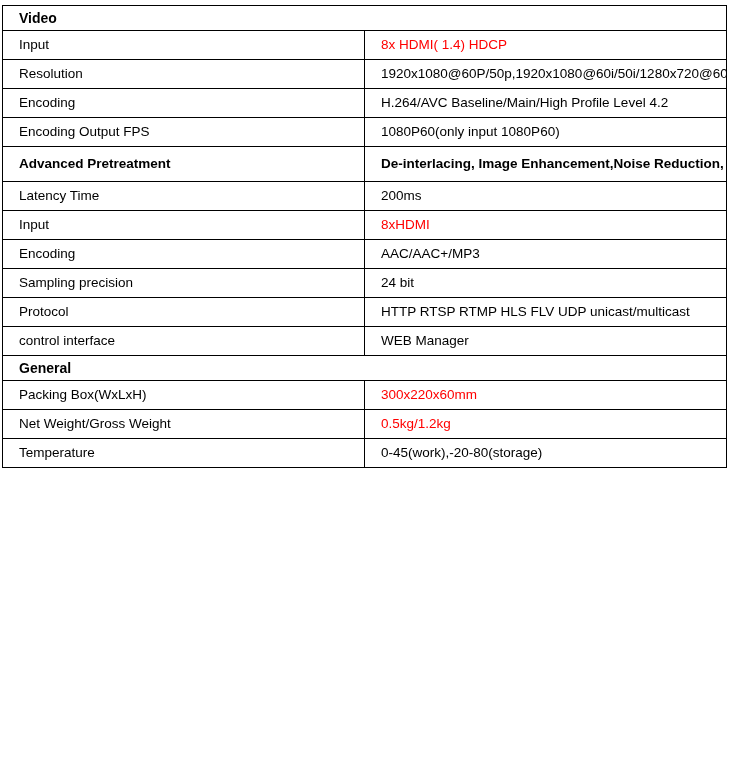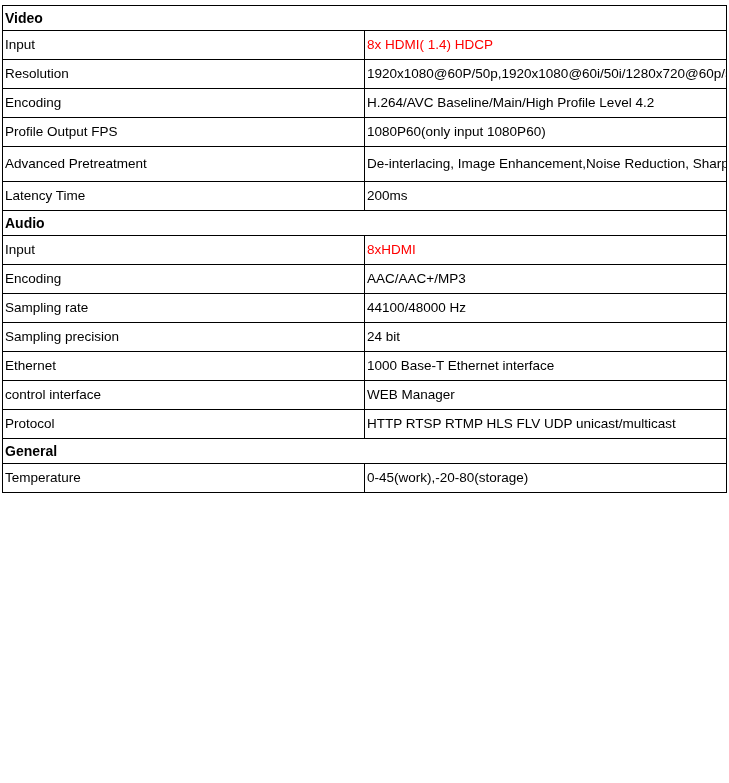--- a/index.html
+++ b/index.html
@@ -23,21 +23,21 @@
   }
   table.spec {
     border-collapse: collapse;
     width: 100%;
     table-layout: fixed;
   }
   table.spec td {
     border: 1px solid #000000;
     font-size: 13.5px;
     line-height: 1.15;
-    padding: 2px 2px;
+    padding: 2px 16px;
     vertical-align: middle;
     overflow: hidden;
     white-space: nowrap;
   }
   table.spec td.label-cell {
     width: 176px;
   }
   table.spec tr.data-row td {
     height: 24px;
   }
@@ -45,20 +45,21 @@
     height: 20px;
     font-weight: bold;
     font-size: 14px;
   }
   table.spec td.red {
     color: #ff0000;
     margin-top: 22px;
   }
   table.spec tr.tall td {
     height: 30px;
+    font-weight: bold;
   }
 </style>
 </head>
 <body>
 
 <div class="table-wrap">
   <table class="spec">
     <tbody id="spec-tbody">
         <tr class="section-row">
           <td colspan="2">Video</td>
@@ -69,64 +70,61 @@
         </tr>
         <tr class="data-row">
           <td class="label-cell">Resolution</td>
           <td class="value-cell">1920x1080@60P/50p,1920x1080@60i/50i/1280x720@60p/50p 720x576i/720x480i</td>
         </tr>
         <tr class="data-row">
           <td class="label-cell">Encoding</td>
           <td class="value-cell">H.264/AVC Baseline/Main/High Profile Level 4.2</td>
         </tr>
         <tr class="data-row">
-          <td class="label-cell">Profile Output FPS</td>
+          <td class="label-cell">Encoding Output FPS</td>
           <td class="value-cell">1080P60(only input 1080P60)</td>
         </tr>
         <tr class="data-row tall">
           <td class="label-cell">Advanced Pretreatment</td>
           <td class="value-cell">De-interlacing, Image Enhancement,Noise Reduction, Sharpening</td>
         </tr>
         <tr class="data-row">
           <td class="label-cell">Latency Time</td>
           <td class="value-cell">200ms</td>
         </tr>
-        <tr class="section-row">
-          <td colspan="2">Audio</td>
-        </tr>
         <tr class="data-row">
           <td class="label-cell">Input</td>
           <td class="value-cell red">8xHDMI</td>
         </tr>
         <tr class="data-row">
           <td class="label-cell">Encoding</td>
           <td class="value-cell">AAC/AAC+/MP3</td>
         </tr>
         <tr class="data-row">
-          <td class="label-cell">Sampling rate</td>
-          <td class="value-cell">44100/48000 Hz</td>
-        </tr>
-        <tr class="data-row">
           <td class="label-cell">Sampling precision</td>
           <td class="value-cell">24 bit</td>
         </tr>
         <tr class="data-row">
-          <td class="label-cell">Ethernet</td>
-          <td class="value-cell">1000 Base-T Ethernet interface</td>
+          <td class="label-cell">Protocol</td>
+          <td class="value-cell">HTTP RTSP RTMP HLS FLV UDP unicast/multicast</td>
         </tr>
         <tr class="data-row">
           <td class="label-cell">control interface</td>
           <td class="value-cell">WEB Manager</td>
         </tr>
-        <tr class="data-row">
-          <td class="label-cell">Protocol</td>
-          <td class="value-cell">HTTP RTSP RTMP HLS FLV UDP unicast/multicast</td>
-        </tr>
         <tr class="section-row">
           <td colspan="2">General</td>
+        </tr>
+        <tr class="data-row">
+          <td class="label-cell">Packing Box(WxLxH)</td>
+          <td class="value-cell red">300x220x60mm</td>
+        </tr>
+        <tr class="data-row">
+          <td class="label-cell">Net Weight/Gross Weight</td>
+          <td class="value-cell red">0.5kg/1.2kg</td>
         </tr>
         <tr class="data-row">
           <td class="label-cell">Temperature</td>
           <td class="value-cell">0-45(work),-20-80(storage)</td>
         </tr>
       </tbody>
   </table>
 </div>
 
 </body></html>

